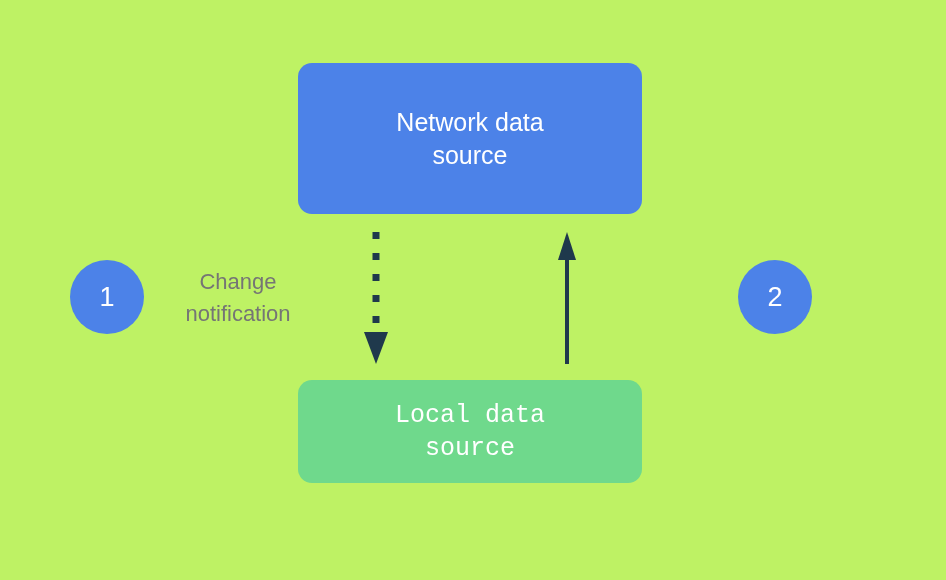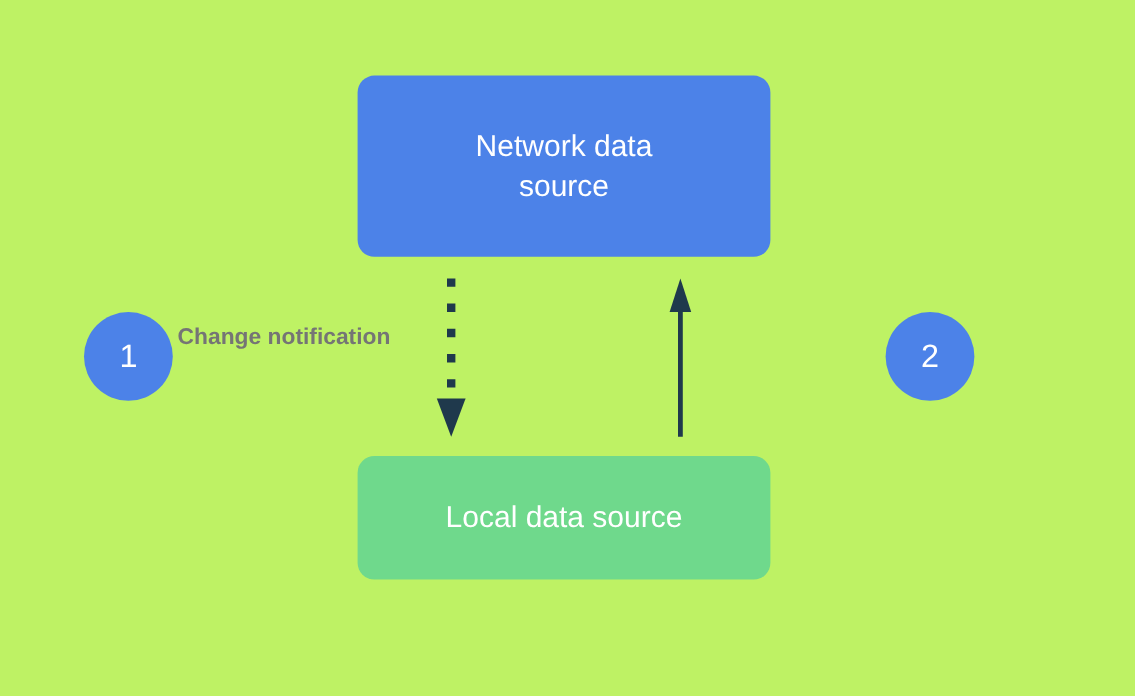--- a/index.html
+++ b/index.html
@@ -32,20 +32,21 @@
     width: 344px;
     height: 151px;
     background: #4c82e8;
   }
   .node-local {
     left: 298px;
     top: 380px;
     width: 344px;
     height: 103px;
     background: #6fd98c;
+    font-family: Liberation Mono, monospace;
   }
   .node-label {
     display: inline-block;
     width: 220px;
   }
   .arrow {
     position: absolute;
   }
   .arrow-dotted {
     left: 362px;
@@ -65,23 +66,23 @@
     font-size: 27px;
     display: flex;
     align-items: center;
     justify-content: center;
   }
   .badge-1 { left: 70px;  top: 260px; }
   .badge-2 { left: 738px; top: 260px; }
   .side-label {
     position: absolute;
     color: #757575;
-    font-size: 19px;
+    font-size: 22px;
     line-height: 32px;
-    font-weight: bold;
+    text-align: center;
   }
   .side-label-1 {
     left: 148px;
     top: 266px;
     width: 180px;
   }
   .side-label-2 {
     left: 613px;
     top: 266px;
     width: 100px;

